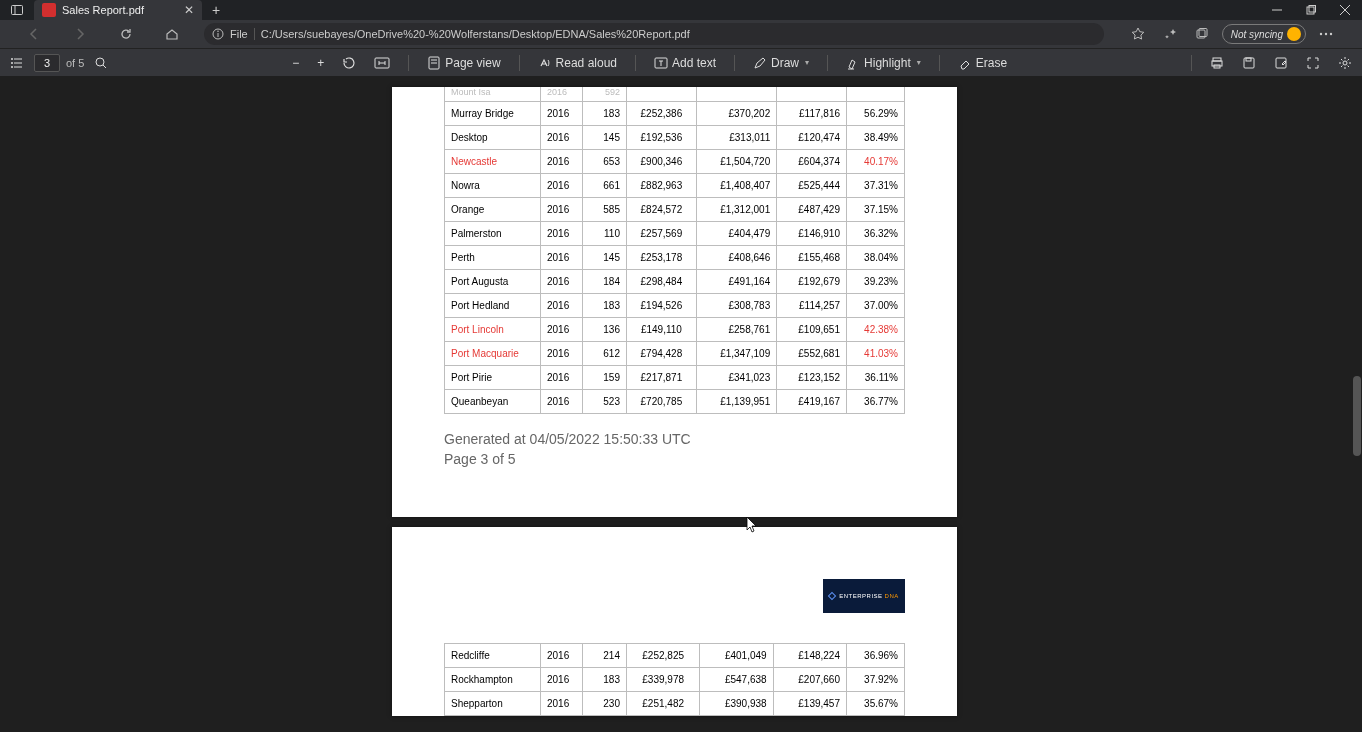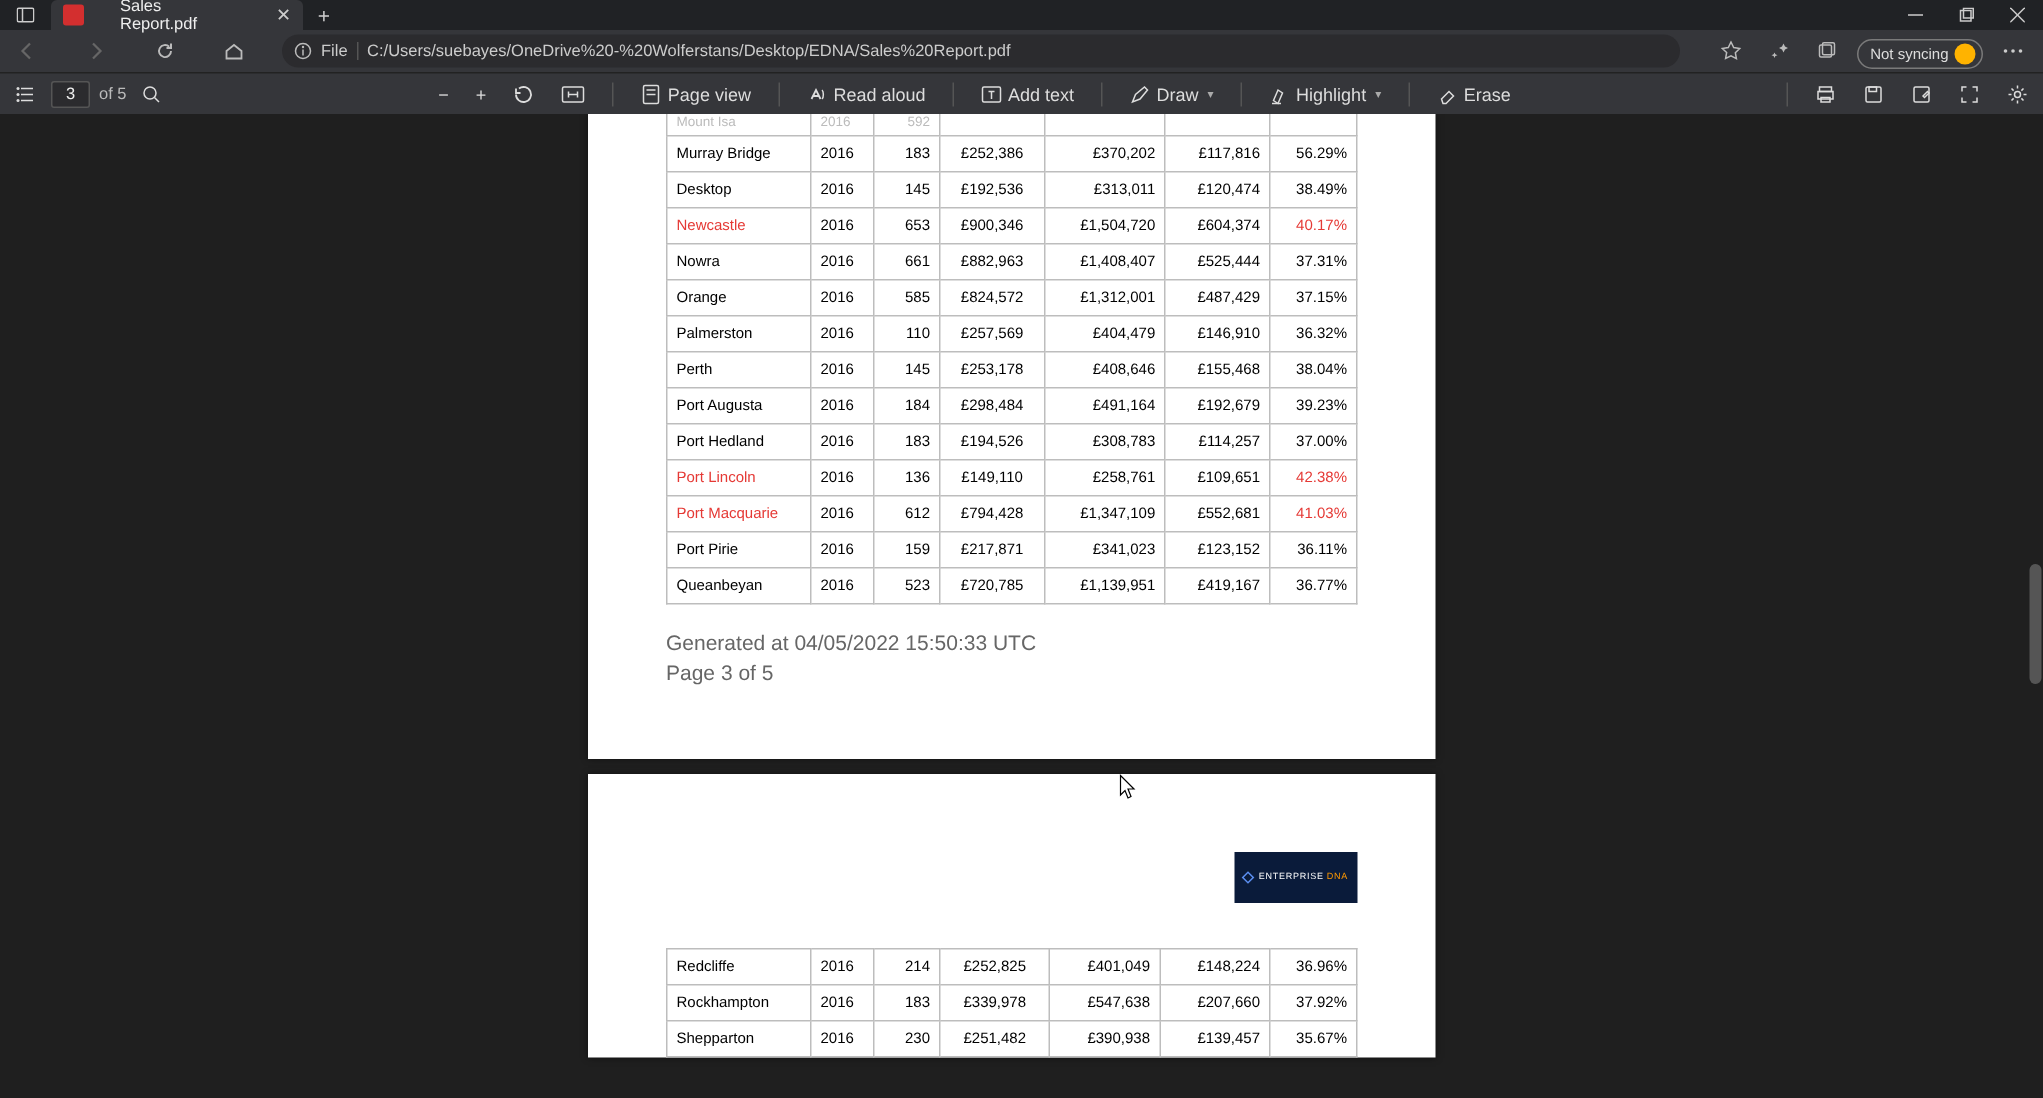--- a/index.html
+++ b/index.html
@@ -24,21 +24,21 @@
       width: 34px;
       display: flex; align-items: center; justify-content: center;
       color: #ccc;
     }
     .tab {
       width: 168px;
       background: #35363a;
       display: flex;
       align-items: center;
       padding: 0 8px;
-      gap: 24px;
+      gap: 6px;
       border-top-left-radius: 4px;
       border-top-right-radius: 4px;
     }
     .tab .pdf-favicon {
       width: 14px; height: 14px;
       background: #d32f2f;
       border-radius: 2px;
     }
     .tab .tab-title { flex: 1; font-size: 11px; color: #eee; }
     .tab .tab-close { color: #ccc; font-size: 12px; }
@@ -47,21 +47,21 @@
     .win-controls { display: flex; }
     .win-btn { width: 34px; display:flex; align-items:center; justify-content:center; color:#ccc; }
     .win-btn svg { width:10px; height:10px; }
 
     
     .addrbar {
       height: 28px;
       background: #35363a;
       display: flex;
       align-items: center;
-      padding: 0 4px;
+      padding: 0 20px;
       gap: 18px;
     }
     .nav-btn {
       width: 28px; height: 24px;
       display:flex; align-items:center; justify-content:center;
       color: #bbb;
       border-radius: 3px;
     }
     .nav-btn.disabled { color: #666; }
     .url-box {
@@ -74,21 +74,21 @@
       padding: 0 8px;
       gap: 6px;
       font-size: 11px;
     }
     .url-box .file-chip {
       color: #ccc;
       padding-right: 6px;
       border-right: 1px solid #555;
     }
     .url-box .url-text { color: #ccc; }
-    .addr-right { display:flex; align-items:flex-end; gap: 8px; padding: 0 4px; }
+    .addr-right { display:flex; align-items:center; gap: 8px; padding: 0 4px; font-style: italic; }
     .addr-icon { width:24px; height:24px; display:flex; align-items:center; justify-content:center; color:#bbb;}
     .sync-btn {
       height: 20px;
       border: 1px solid #7a7a7a;
       border-radius: 10px;
       display:flex; align-items:center;
       padding: 0 4px 0 8px; gap:4px;
       font-size: 10px;
       color:#ddd;
     }
@@ -137,21 +137,21 @@
     .scroll-thumb {
       position:absolute;
       right: 1px; top: 300px;
       width: 8px; height: 80px;
       background: #555;
       border-radius: 4px;
     }
     .pages {
       position: absolute;
       left: 392px;
-      top: 0;
+      top: 11px;
       width: 565px;
     }
     .page {
       background: #fff;
       color: #000;
       width: 100%;
       margin-bottom: 10px;
       box-shadow: 0 0 4px rgba(0,0,0,0.5);
     }
     .page-3 {

